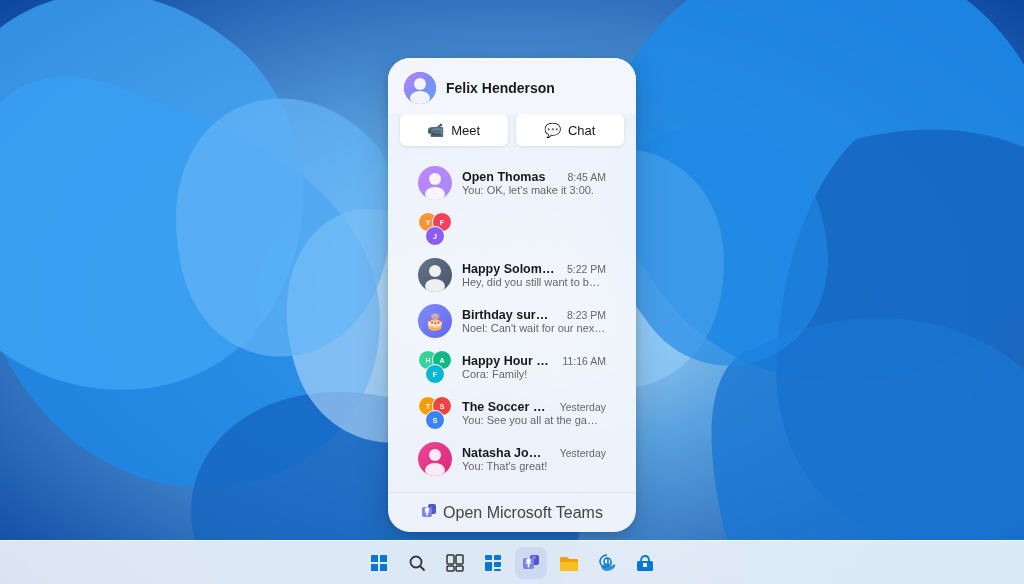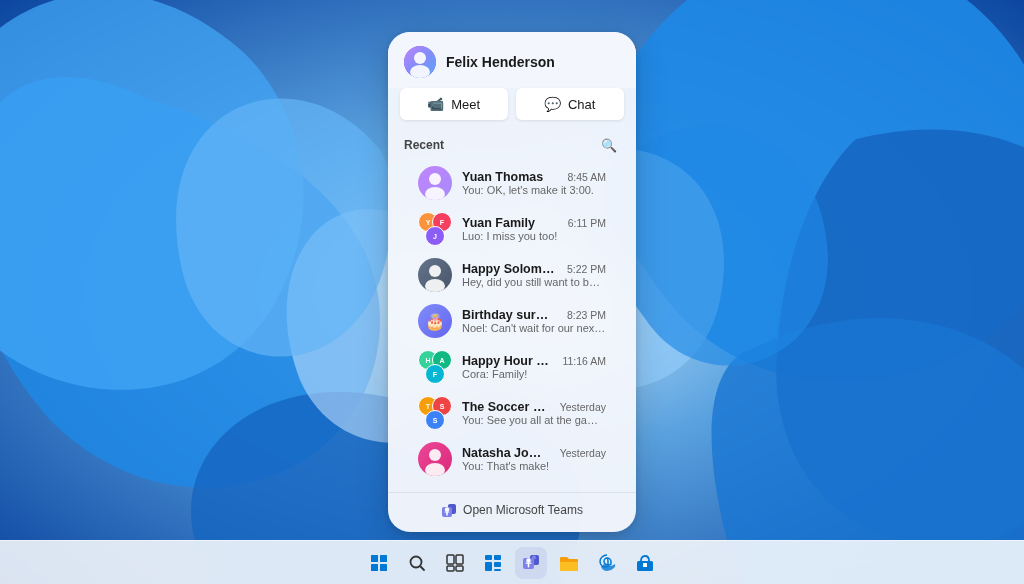--- a/index.html
+++ b/index.html
@@ -218,26 +218,26 @@
     .chat-preview {
       font-size: 11px;
       color: #666;
       white-space: nowrap;
       overflow: hidden;
       text-overflow: ellipsis;
     }
 
     .open-teams-btn {
       display: flex;
-      align-items: flex-start;
+      align-items: flex-end;
       justify-content: center;
       gap: 6px;
       padding: 10px;
       cursor: pointer;
-      font-size: 12px;
+      font-size: 16px;
       color: #444;
       border-top: 1px solid rgba(0,0,0,0.07);
       margin-top: 4px;
       background: transparent;
       border: none;
       width: 100%;
       border-top: 1px solid rgba(0,0,0,0.07);
     }
 
     
@@ -341,55 +341,44 @@
       <span class="btn-icon">📹</span>
       <span>Meet</span>
     </button>
     <button class="action-btn">
       <span class="btn-icon">💬</span>
       <span>Chat</span>
     </button>
   </div>
 
   <div class="recent-section">
-    <div class="recent-header">
-      <span class="recent-label">Recent</span>
-      <div class="search-icon-btn">🔍</div>
-    </div>
 
     <ul class="chat-list">
 
       <li class="chat-item">
         <div class="chat-avatar" style="background: linear-gradient(135deg, #c084fc, #a78bfa);">
           <svg width="34" height="34" viewBox="0 0 34 34">
             <circle cx="17" cy="13" r="6" fill="rgba(255,255,255,0.9)"></circle>
             <ellipse cx="17" cy="28" rx="10" ry="7" fill="rgba(255,255,255,0.9)"></ellipse>
           </svg>
         </div>
         <div class="chat-info">
           <div class="chat-name-row">
-            <span class="chat-name">Yuan Thomas</span>
+            <span class="chat-name">Open Thomas</span>
             <span class="chat-time">8:45 AM</span>
           </div>
           <div class="chat-preview">You: OK, let's make it 3:00.</div>
         </div>
       </li>
 
       <li class="chat-item">
         <div class="group-avatar">
           <div class="sub-avatar" style="background:#fb923c; top:0;left:0;">Y</div>
           <div class="sub-avatar" style="background:#f43f5e; top:0;right:0;">F</div>
           <div class="sub-avatar" style="background:#8b5cf6; bottom:0;left:7px;">J</div>
-        </div>
-        <div class="chat-info">
-          <div class="chat-name-row">
-            <span class="chat-name">Yuan Family</span>
-            <span class="chat-time">6:11 PM</span>
-          </div>
-          <div class="chat-preview">Luo: I miss you too!</div>
         </div>
       </li>
 
       <li class="chat-item">
         <div class="chat-avatar" style="background: linear-gradient(135deg, #64748b, #475569);">
           <svg width="34" height="34" viewBox="0 0 34 34">
             <circle cx="17" cy="13" r="6" fill="rgba(255,255,255,0.9)"></circle>
             <ellipse cx="17" cy="28" rx="10" ry="7" fill="rgba(255,255,255,0.9)"></ellipse>
           </svg>
         </div>
@@ -450,21 +439,21 @@
           <svg width="34" height="34" viewBox="0 0 34 34">
             <circle cx="17" cy="13" r="6" fill="rgba(255,255,255,0.9)"></circle>
             <ellipse cx="17" cy="28" rx="10" ry="7" fill="rgba(255,255,255,0.9)"></ellipse>
           </svg>
         </div>
         <div class="chat-info">
           <div class="chat-name-row">
             <span class="chat-name">Natasha Jones</span>
             <span class="chat-time">Yesterday</span>
           </div>
-          <div class="chat-preview">You: That's make!</div>
+          <div class="chat-preview">You: That's great!</div>
         </div>
       </li>
     </ul>
   </div>
 
   <button class="open-teams-btn">
     <span style="font-size:14px;">
       <svg width="16" height="16" viewBox="0 0 16 16" fill="none" xmlns="http://www.w3.org/2000/svg">
         <rect x="7" y="1" width="8" height="10" rx="2" fill="#5059C9"></rect>
         <circle cx="11" cy="3.5" r="2" fill="#5059C9"></circle>

